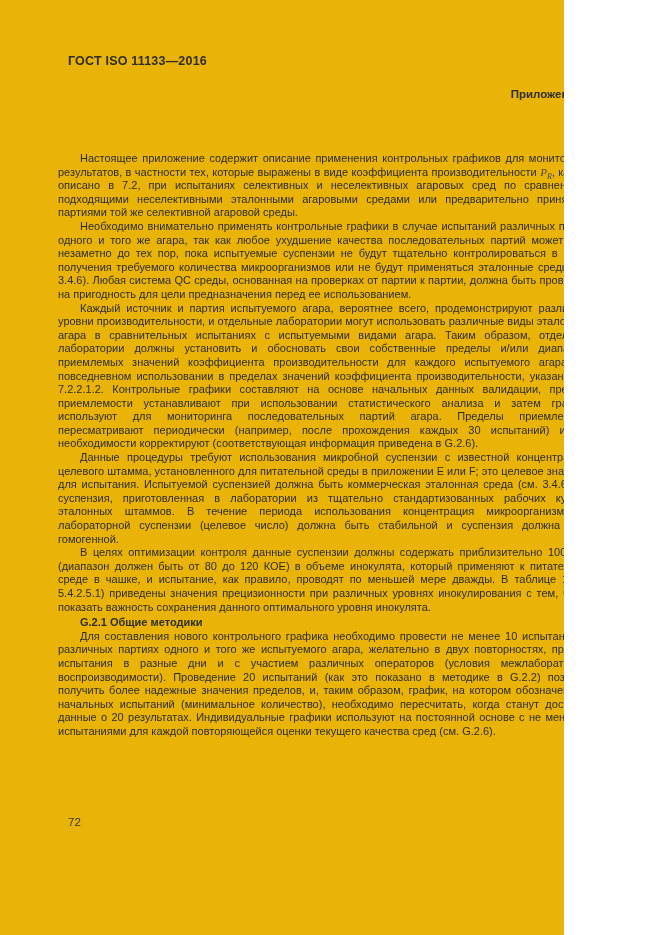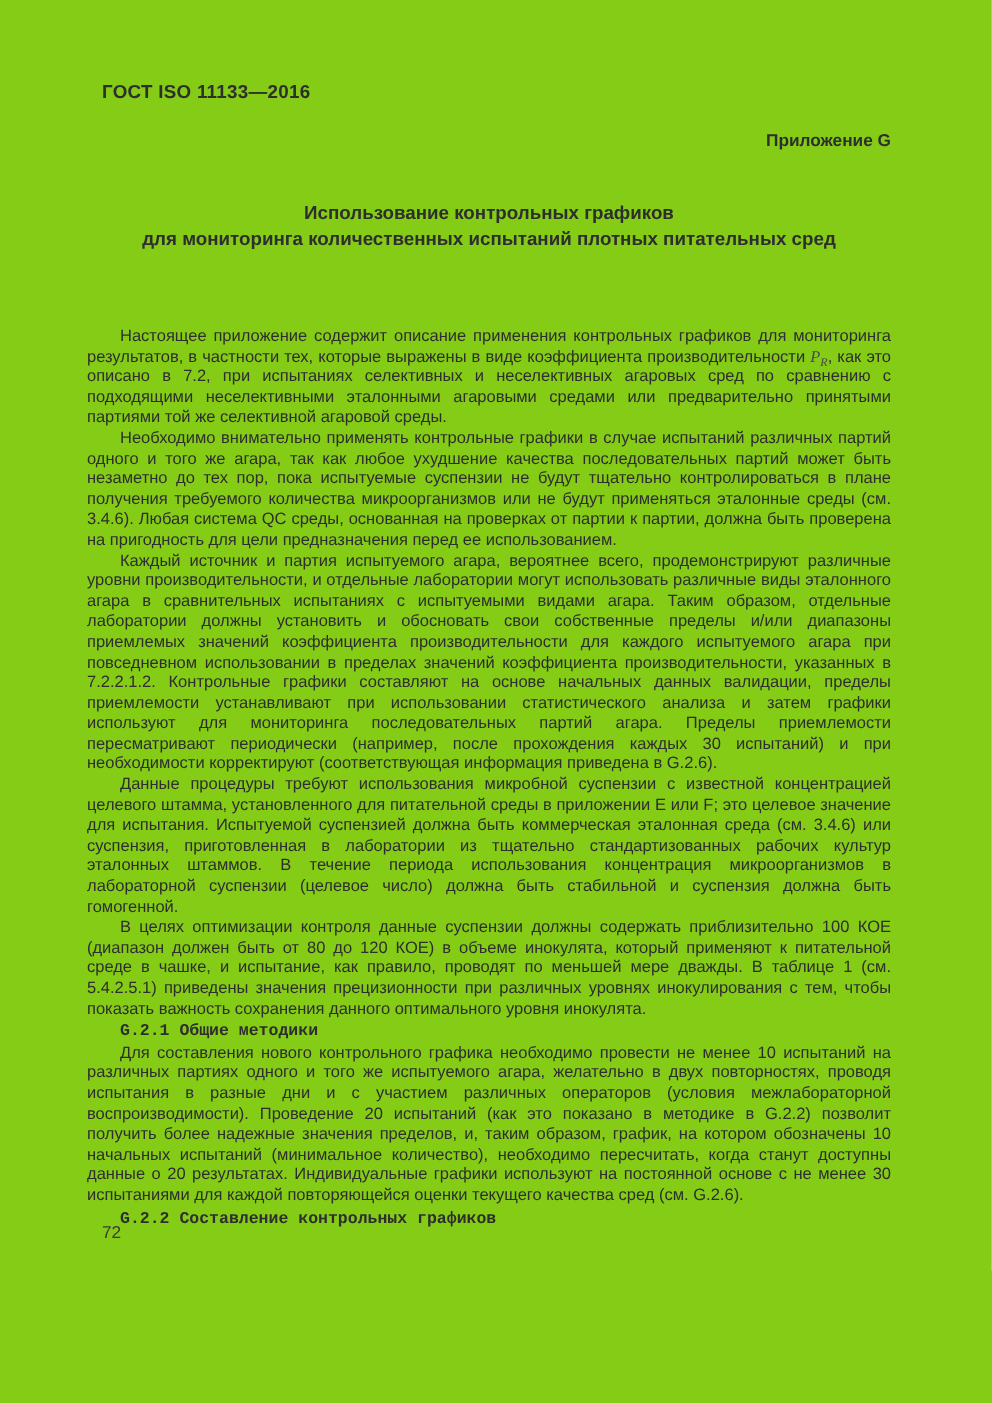--- a/index.html
+++ b/index.html
@@ -1,21 +1,21 @@
 <!DOCTYPE html>
 <html lang="ru"><head>
 <meta charset="utf-8">
 <style>
   html, body { margin: 0; padding: 0; }
   body { background: #ffffff; }
   .page {
     position: relative;
-    width: 661px;
+    width: 564px;
     height: 935px;
-    background: #84cc16;
+    background: #eab308;
     font-family: "Liberation Sans", sans-serif;
     color: #2e2e2e;
     overflow: hidden;
   }
   .content {
     position: absolute;
     left: 58px;
     top: 54px;
     width: 536px;
   }
@@ -50,21 +50,21 @@
     text-indent: 22px;
   }
   .body-text h2, .body-text h3 {
     margin: 0;
     font-size: 11px;
     font-weight: bold;
     text-indent: 22px;
     line-height: 13.6px;
   }
   h2.sect-gap { margin-top: 7px; }
-  h3.sub-gap { margin-top: 2px; font-family: Liberation Mono, monospace; }
+  h3.sub-gap { margin-top: 2px; }
   .formula {
     font-family: "Liberation Serif", serif;
     font-style: italic;
     color: #4a4a4a;
   }
   .formula sub {
     font-size: 8px;
     font-style: italic;
     line-height: 0;
   }
@@ -81,38 +81,33 @@
 
 <div class="page">
   <div class="content">
 
     <div class="running-header">ГОСТ ISO 11133—2016</div>
 
     <div class="annex-head">
       <div>Приложение G</div>
     </div>
 
-    <div class="doc-title">
-      <div>Использование контрольных графиков</div>
-      <div>для мониторинга количественных испытаний плотных питательных сред</div>
-    </div>
 
     <div class="body-text">
 
 
       <p><span>Настоящее приложение содержит описание применения контрольных графиков для мониторинга результатов, в частности тех, которые выражены в виде коэффициента производительности </span><span class="formula"><span>P</span><sub>R</sub></span><span>, как это описано в 7.2, при испытаниях селективных и неселективных агаровых сред по сравнению с подходящими неселективными эталонными агаровыми средами или предварительно принятыми партиями той же селективной агаровой среды.</span></p>
 
       <p>Необходимо внимательно применять контрольные графики в случае испытаний различных партий одного и того же агара, так как любое ухудшение качества последовательных партий может быть незаметно до тех пор, пока испытуемые суспензии не будут тщательно контролироваться в плане получения требуемого количества микроорганизмов или не будут применяться эталонные среды (см. 3.4.6). Любая система QC среды, основанная на проверках от партии к партии, должна быть проверена на пригодность для цели предназначения перед ее использованием.</p>
       <p>Каждый источник и партия испытуемого агара, вероятнее всего, продемонстрируют различные уровни производительности, и отдельные лаборатории могут использовать различные виды эталонного агара в сравнительных испытаниях с испытуемыми видами агара. Таким образом, отдельные лаборатории должны установить и обосновать свои собственные пределы и/или диапазоны приемлемых значений коэффициента производительности для каждого испытуемого агара при повседневном использовании в пределах значений коэффициента производительности, указанных в 7.2.2.1.2. Контрольные графики составляют на основе начальных данных валидации, пределы приемлемости устанавливают при использовании статистического анализа и затем графики используют для мониторинга последовательных партий агара. Пределы приемлемости пересматривают периодически (например, после прохождения каждых 30 испытаний) и при необходимости корректируют (соответствующая информация приведена в G.2.6).</p>
       <p>Данные процедуры требуют использования микробной суспензии с известной концентрацией целевого штамма, установленного для питательной среды в приложении E или F; это целевое значение для испытания. Испытуемой суспензией должна быть коммерческая эталонная среда (см. 3.4.6) или суспензия, приготовленная в лаборатории из тщательно стандартизованных рабочих культур эталонных штаммов. В течение периода использования концентрация микроорганизмов в лабораторной суспензии (целевое число) должна быть стабильной и суспензия должна быть гомогенной.</p>
       <p>В целях оптимизации контроля данные суспензии должны содержать приблизительно 100 КОЕ (диапазон должен быть от 80 до 120 КОЕ) в объеме инокулята, который применяют к питательной среде в чашке, и испытание, как правило, проводят по меньшей мере дважды. В таблице 1 (см. 5.4.2.5.1) приведены значения прецизионности при различных уровнях инокулирования с тем, чтобы показать важность сохранения данного оптимального уровня инокулята.</p>
 
 
       <h3 class="sub-gap">G.2.1 Общие методики</h3>
       <p>Для составления нового контрольного графика необходимо провести не менее 10 испытаний на различных партиях одного и того же испытуемого агара, желательно в двух повторностях, проводя испытания в разные дни и с участием различных операторов (условия межлабораторной воспроизводимости). Проведение 20 испытаний (как это показано в методике в G.2.2) позволит получить более надежные значения пределов, и, таким образом, график, на котором обозначены 10 начальных испытаний (минимальное количество), необходимо пересчитать, когда станут доступны данные о 20 результатах. Индивидуальные графики используют на постоянной основе с не менее 30 испытаниями для каждой повторяющейся оценки текущего качества сред (см. G.2.6).</p>
 
-      <h3 class="sub-gap">G.2.2 Составление контрольных графиков</h3>
 
     </div>
   </div>
 
   <div class="page-number">72</div>
 </div>
 
 </body></html>

